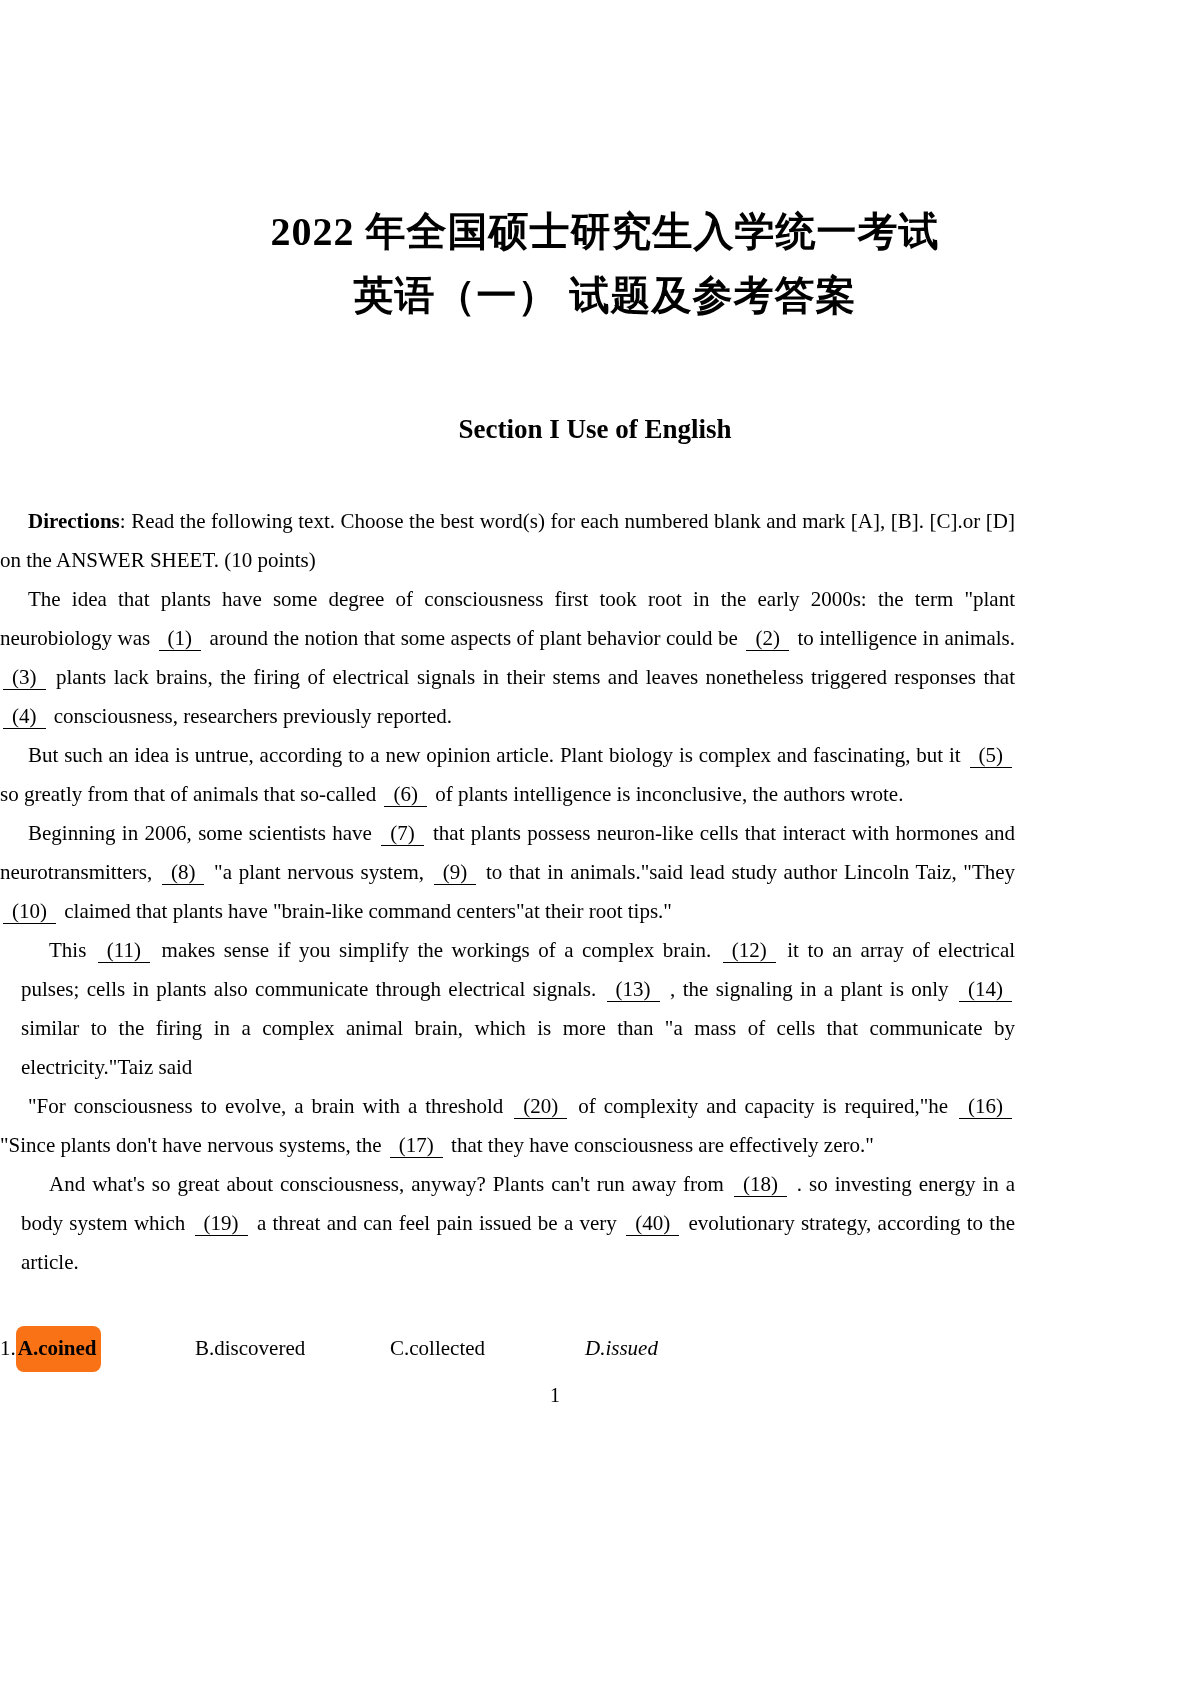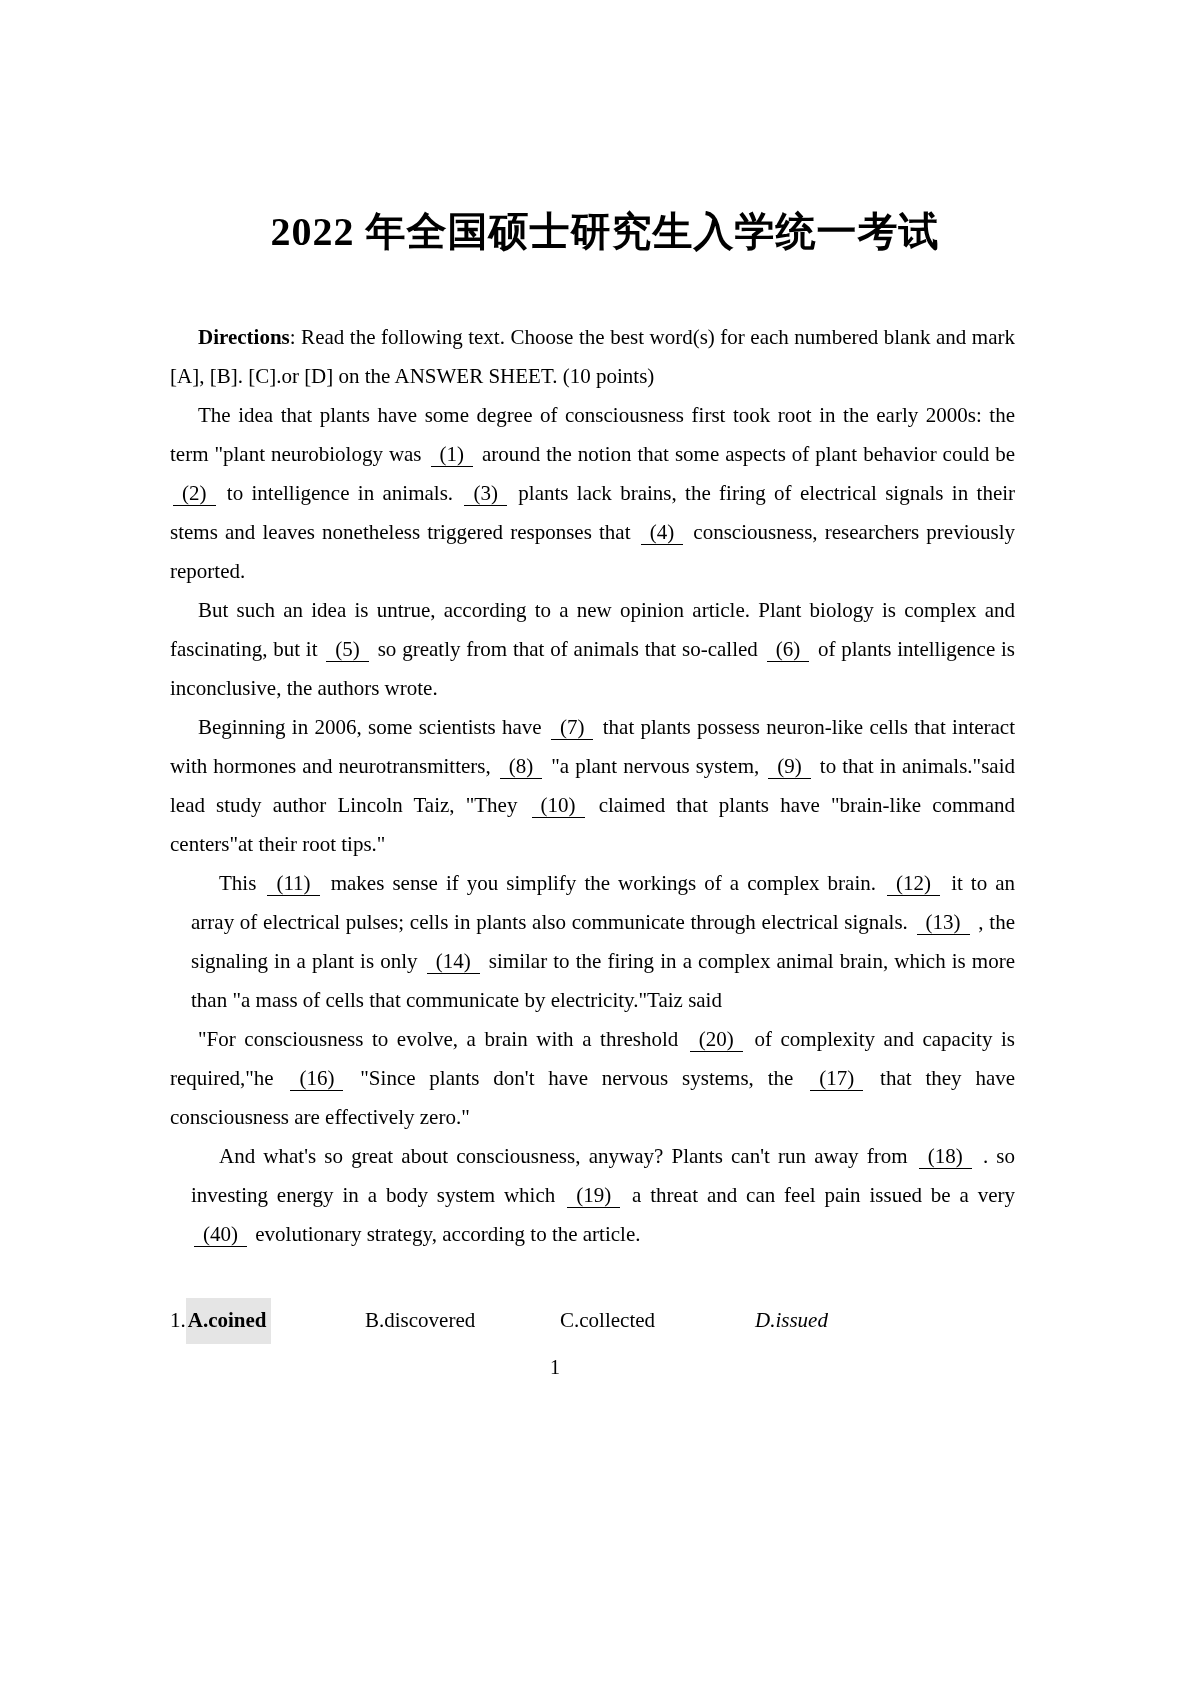--- a/index.html
+++ b/index.html
@@ -24,21 +24,20 @@
     margin-left: 20px;
   }
   .section-heading {
     text-align: center;
     font-weight: bold;
     font-size: 27px;
     line-height: 38px;
     margin-top: 82px;
   }
   .content {
-    margin-left: 170px;
     margin-right: 175px;
     margin-top: 54px;
   }
   .para {
     margin: 0;
     font-size: 21px;
     line-height: 39px;
     text-align: justify;
     text-indent: 28px;
   }
@@ -74,35 +73,37 @@
     margin-right: 80px;
   }
 </style>
 </head>
 <body>
 
 <div class="page">
 
   <div class="doc-title">
     <div>2022 年全国硕士研究生入学统一考试</div>
+    <div>英语（一） 试题及参考答案</div>
   </div>
 
+  <div class="section-heading">Section I Use of English</div>
 
   <div class="content">
       <p class="para"><span class="bold">Directions</span><span>: Read the following text. Choose the best word(s) for each numbered blank and mark [A], [B]. [C].or [D] on the ANSWER SHEET. (10 points)</span></p>
       <p class="para"><span>The idea that plants have some degree of consciousness first took root in the early 2000s: the term "plant neurobiology was</span> <span class="blank">(1)</span> <span>around the notion that some aspects of plant behavior could be</span> <span class="blank">(2)</span> <span>to intelligence in animals.</span> <span class="blank">(3)</span> <span>plants lack brains, the firing of electrical signals in their stems and leaves nonetheless triggered responses that</span> <span class="blank">(4)</span> <span>consciousness, researchers previously reported.</span></p>
       <p class="para"><span>But such an idea is untrue, according to a new opinion article. Plant biology is complex and fascinating, but it</span> <span class="blank">(5)</span> <span>so greatly from that of animals that so-called</span> <span class="blank">(6)</span> <span>of plants intelligence is inconclusive, the authors wrote.</span></p>
       <p class="para"><span>Beginning in 2006, some scientists have</span> <span class="blank">(7)</span> <span>that plants possess neuron-like cells that interact with hormones and neurotransmitters,</span> <span class="blank">(8)</span> <span>"a plant nervous system,</span> <span class="blank">(9)</span> <span>to that in animals."said lead study author Lincoln Taiz, "They</span> <span class="blank">(10)</span> <span>claimed that plants have "brain-like command centers"at their root tips."</span></p>
       <p class="para inset"><span>This</span> <span class="blank">(11)</span> <span>makes sense if you simplify the workings of a complex brain.</span> <span class="blank">(12)</span> <span>it to an array of electrical pulses; cells in plants also communicate through electrical signals.</span> <span class="blank">(13)</span> <span>, the signaling in a plant is only</span> <span class="blank">(14)</span> <span>similar to the firing in a complex animal brain, which is more than "a mass of cells that communicate by electricity."Taiz said</span></p>
       <p class="para"><span>"For consciousness to evolve, a brain with a threshold</span> <span class="blank">(20)</span> <span>of complexity and capacity is required,"he</span> <span class="blank">(16)</span> <span>"Since plants don't have nervous systems, the</span> <span class="blank">(17)</span> <span>that they have consciousness are effectively zero."</span></p>
       <p class="para inset"><span>And what's so great about consciousness, anyway? Plants can't run away from</span> <span class="blank">(18)</span> <span>. so investing energy in a body system which</span> <span class="blank">(19)</span> <span>a threat and can feel pain issued be a very</span> <span class="blank">(40)</span> <span>evolutionary strategy, according to the article.</span></p>
     </div>
 
   <div class="content options-row">
-      <div class="opt-col"><span class="q-num">1.</span><span class="highlight" style="background: #e5e5e5;">A.coined</span></div>
+      <div class="opt-col"><span class="q-num">1.</span><span class="highlight" style="background: #f97316; border-radius: 8px;">A.coined</span></div>
       <div class="opt-col"><span>B.discovered</span></div>
       <div class="opt-col"><span>C.collected</span></div>
       <div class="opt-col"><span>D.issued</span></div>
     </div>
 
   <div class="page-number">1</div>
 
 </div>
 
 </body></html>

